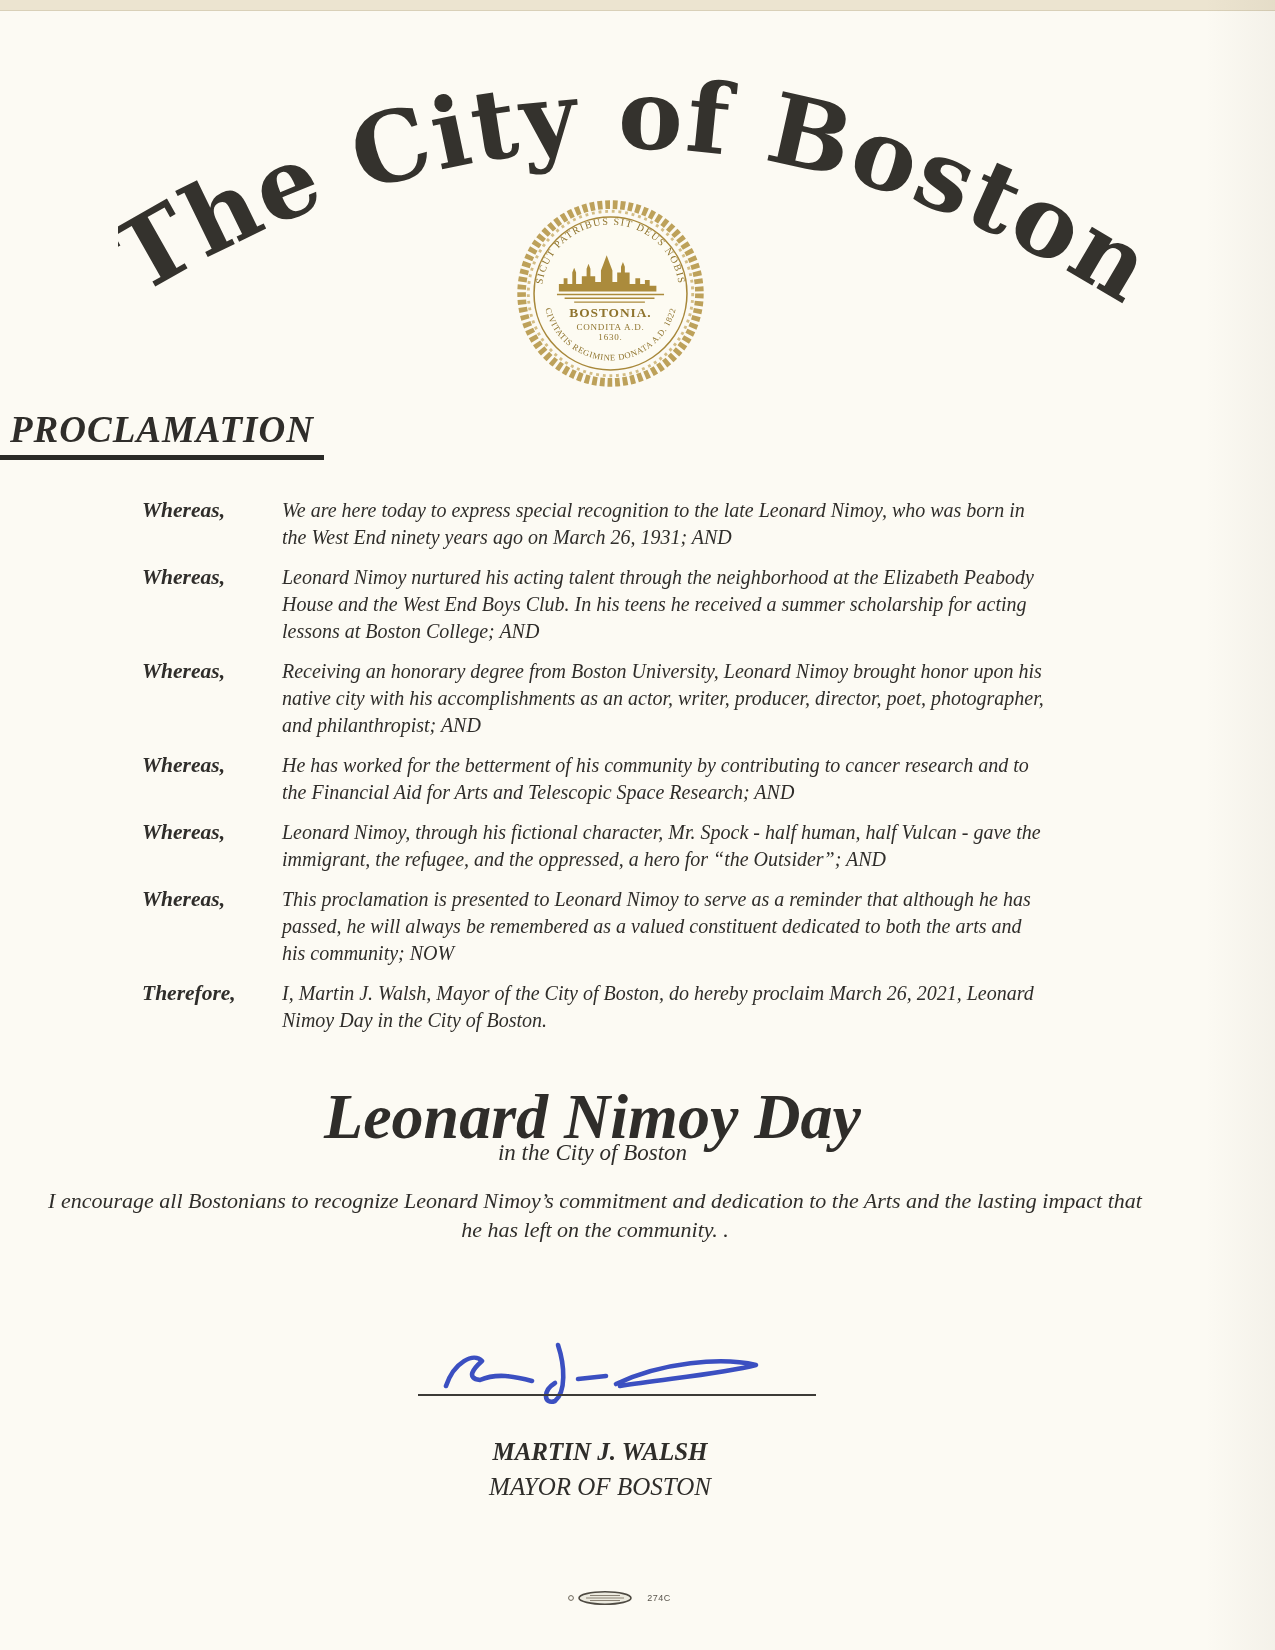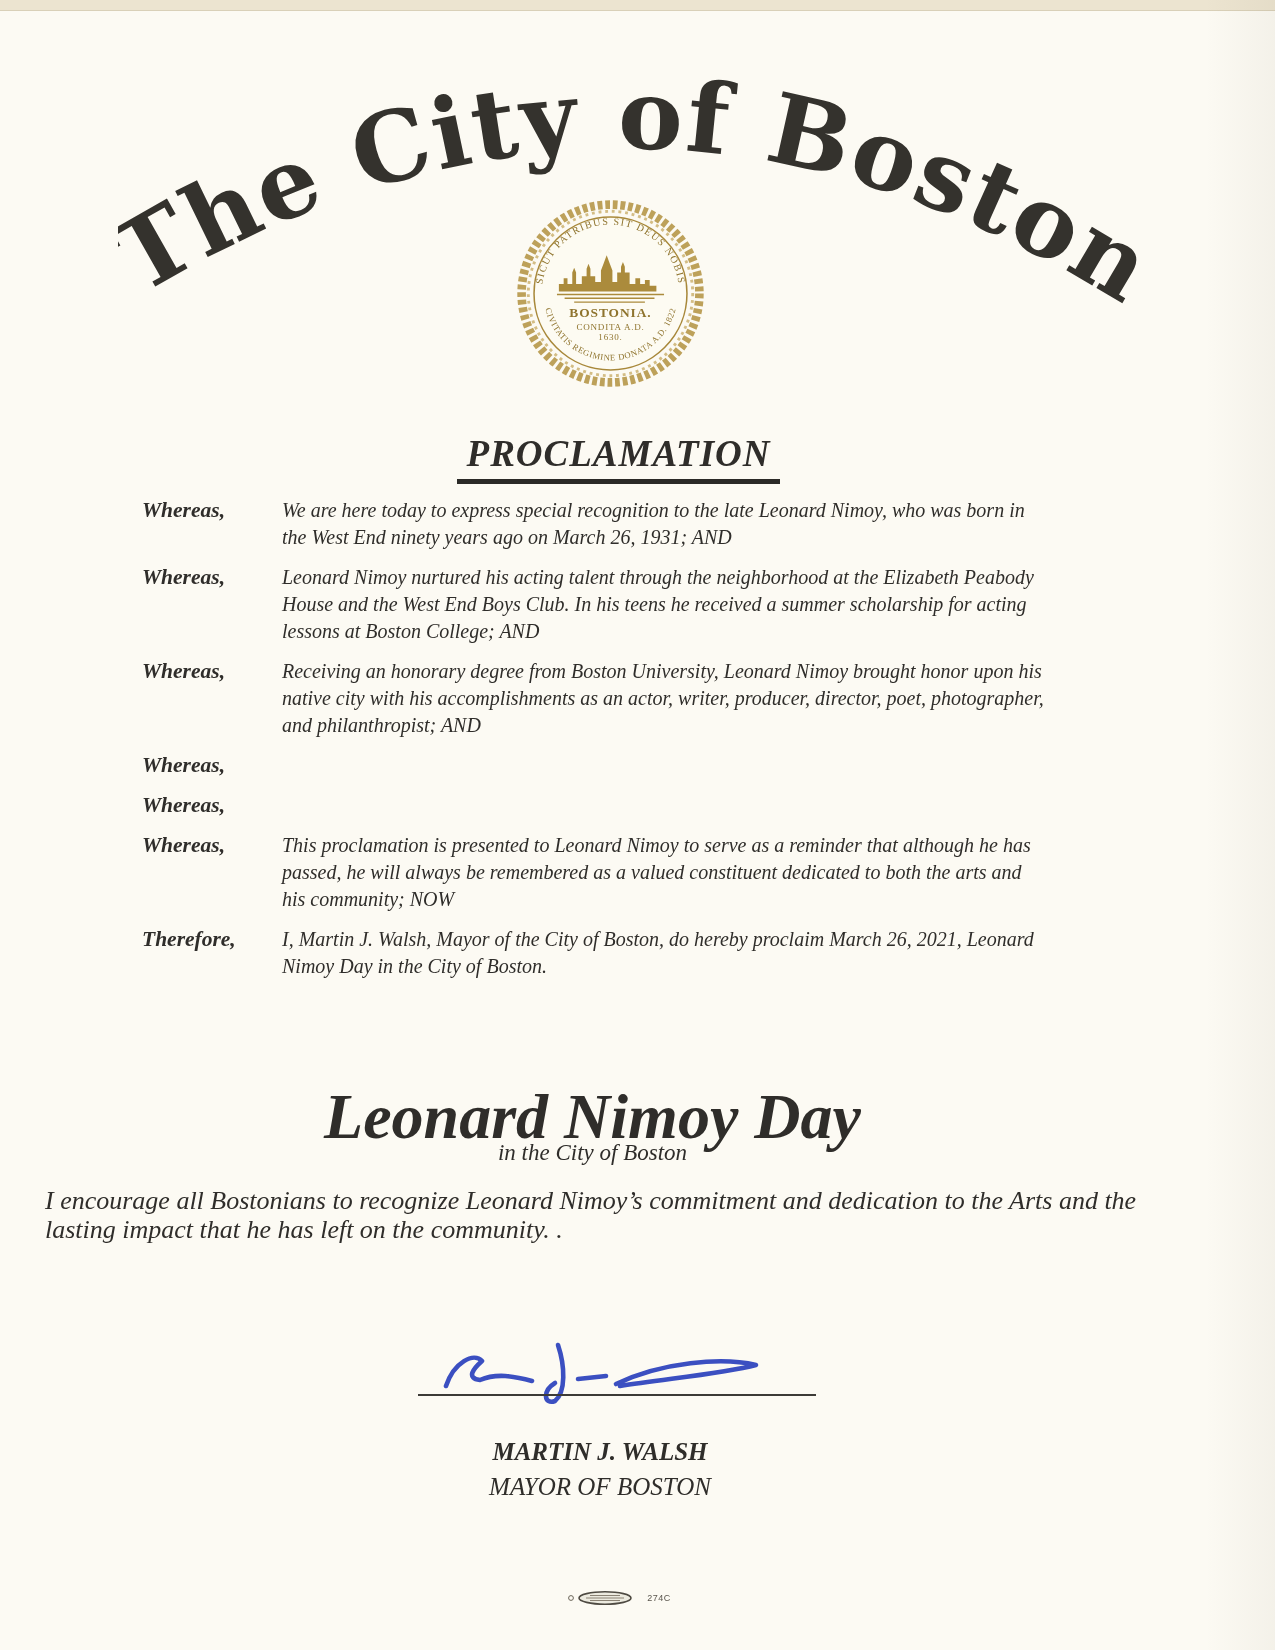--- a/index.html
+++ b/index.html
@@ -16,21 +16,21 @@
     position:absolute; top:0; right:0; width:70px; height:100%;
     background:linear-gradient(to right, rgba(0,0,0,0), rgba(90,80,50,0.05));
   }
   .arc-title { position:absolute; left:118px; top:58px; width:1030px; height:260px; }
   .arc-text {
     font-family:"DejaVu Serif", serif; font-weight:bold;
     font-size:97px; fill:#34322d; letter-spacing:2px;
   }
   .seal { position:absolute; left:513px; top:196px; width:195px; height:195px; }
   .seal text { font-family:"Liberation Serif", serif; fill:#8f742e; }
-  .proc-wrap { position:absolute; top:432px; left:0; width:1237px; text-align:center; }
+  .proc-wrap { position:absolute; top:408px; left:0; width:1237px; text-align:left; }
   .proc {
     display:inline-block; font-weight:bold; font-style:italic;
     font-size:37px; letter-spacing:1px; padding:0 10px 4px 10px;
     border-bottom:5px solid #2b2a27;
   }
   .clauses { position:absolute; top:497px; left:130px; width:915px; }
   .clause { display:flex; margin-bottom:13px;margin-left:12px; }
   .clause .label {
     width:140px; flex:0 0 140px; font-weight:bold; font-style:italic;
     font-size:21.5px; line-height:27px;
@@ -40,22 +40,22 @@
   }
   .day-title {
     position:absolute; top:1080px; left:0; width:1185px; text-align:center;
     font-weight:bold; font-style:italic; font-size:64px;
   }
   .day-sub {
     position:absolute; top:1140px; left:0; width:1185px; text-align:center;
     font-style:italic; font-size:23px;
   }
   .closing {
-    position:absolute; top:1186px; left:45px; width:1100px; 
-    font-style:italic; font-size:26px; line-height:29px;
+    position:absolute; top:1186px; left:45px; width:1100px; text-align:center;
+    font-style:italic; font-size:22px; line-height:29px;
   }
   .sig-svg { position:absolute; left:430px; top:1332px; width:345px; height:84px; }
   .sig-line {
     position:absolute; top:1394px; left:418px; width:398px;
     border-top:2px solid #3c3a36;
   }
   .sig-block { position:absolute; top:1434px; left:340px; width:520px; text-align:center; }
   .sig-name  { font-weight:bold; font-style:italic; font-size:25px; line-height:35px; }
   .sig-title { font-weight:normal; font-style:italic; font-size:25px; line-height:35px; }
   .sig-date  { font-style:italic; font-size:23px; line-height:34px; }
@@ -120,23 +120,25 @@
     <div class="clause">
       <div class="label">Whereas,</div>
       <div class="body">Leonard Nimoy nurtured his acting talent through the neighborhood at the Elizabeth Peabody House and the West End Boys Club. In his teens he received a summer scholarship for acting lessons at Boston College; AND</div>
     </div>
     <div class="clause">
       <div class="label">Whereas,</div>
       <div class="body">Receiving an honorary degree from Boston University, Leonard Nimoy brought honor upon his native city with his accomplishments as an actor, writer, producer, director, poet, photographer, and philanthropist; AND</div>
     </div>
     <div class="clause">
       <div class="label">Whereas,</div>
+      <div class="body">He has worked for the betterment of his community by contributing to cancer research and to the Financial Aid for Arts and Telescopic Space Research; AND</div>
     </div>
     <div class="clause">
       <div class="label">Whereas,</div>
+      <div class="body">Leonard Nimoy, through his fictional character, Mr. Spock - half human, half Vulcan - gave the immigrant, the refugee, and the oppressed, a hero for “the Outsider”; AND</div>
     </div>
     <div class="clause">
       <div class="label">Whereas,</div>
       <div class="body">This proclamation is presented to Leonard Nimoy to serve as a reminder that although he has passed, he will always be remembered as a valued constituent dedicated to both the arts and his community; NOW</div>
     </div>
     <div class="clause">
       <div class="label">Therefore,</div>
       <div class="body">I, Martin J. Walsh, Mayor of the City of Boston, do hereby proclaim March 26, 2021, Leonard Nimoy Day in the City of Boston.</div>
     </div>
   </div>

